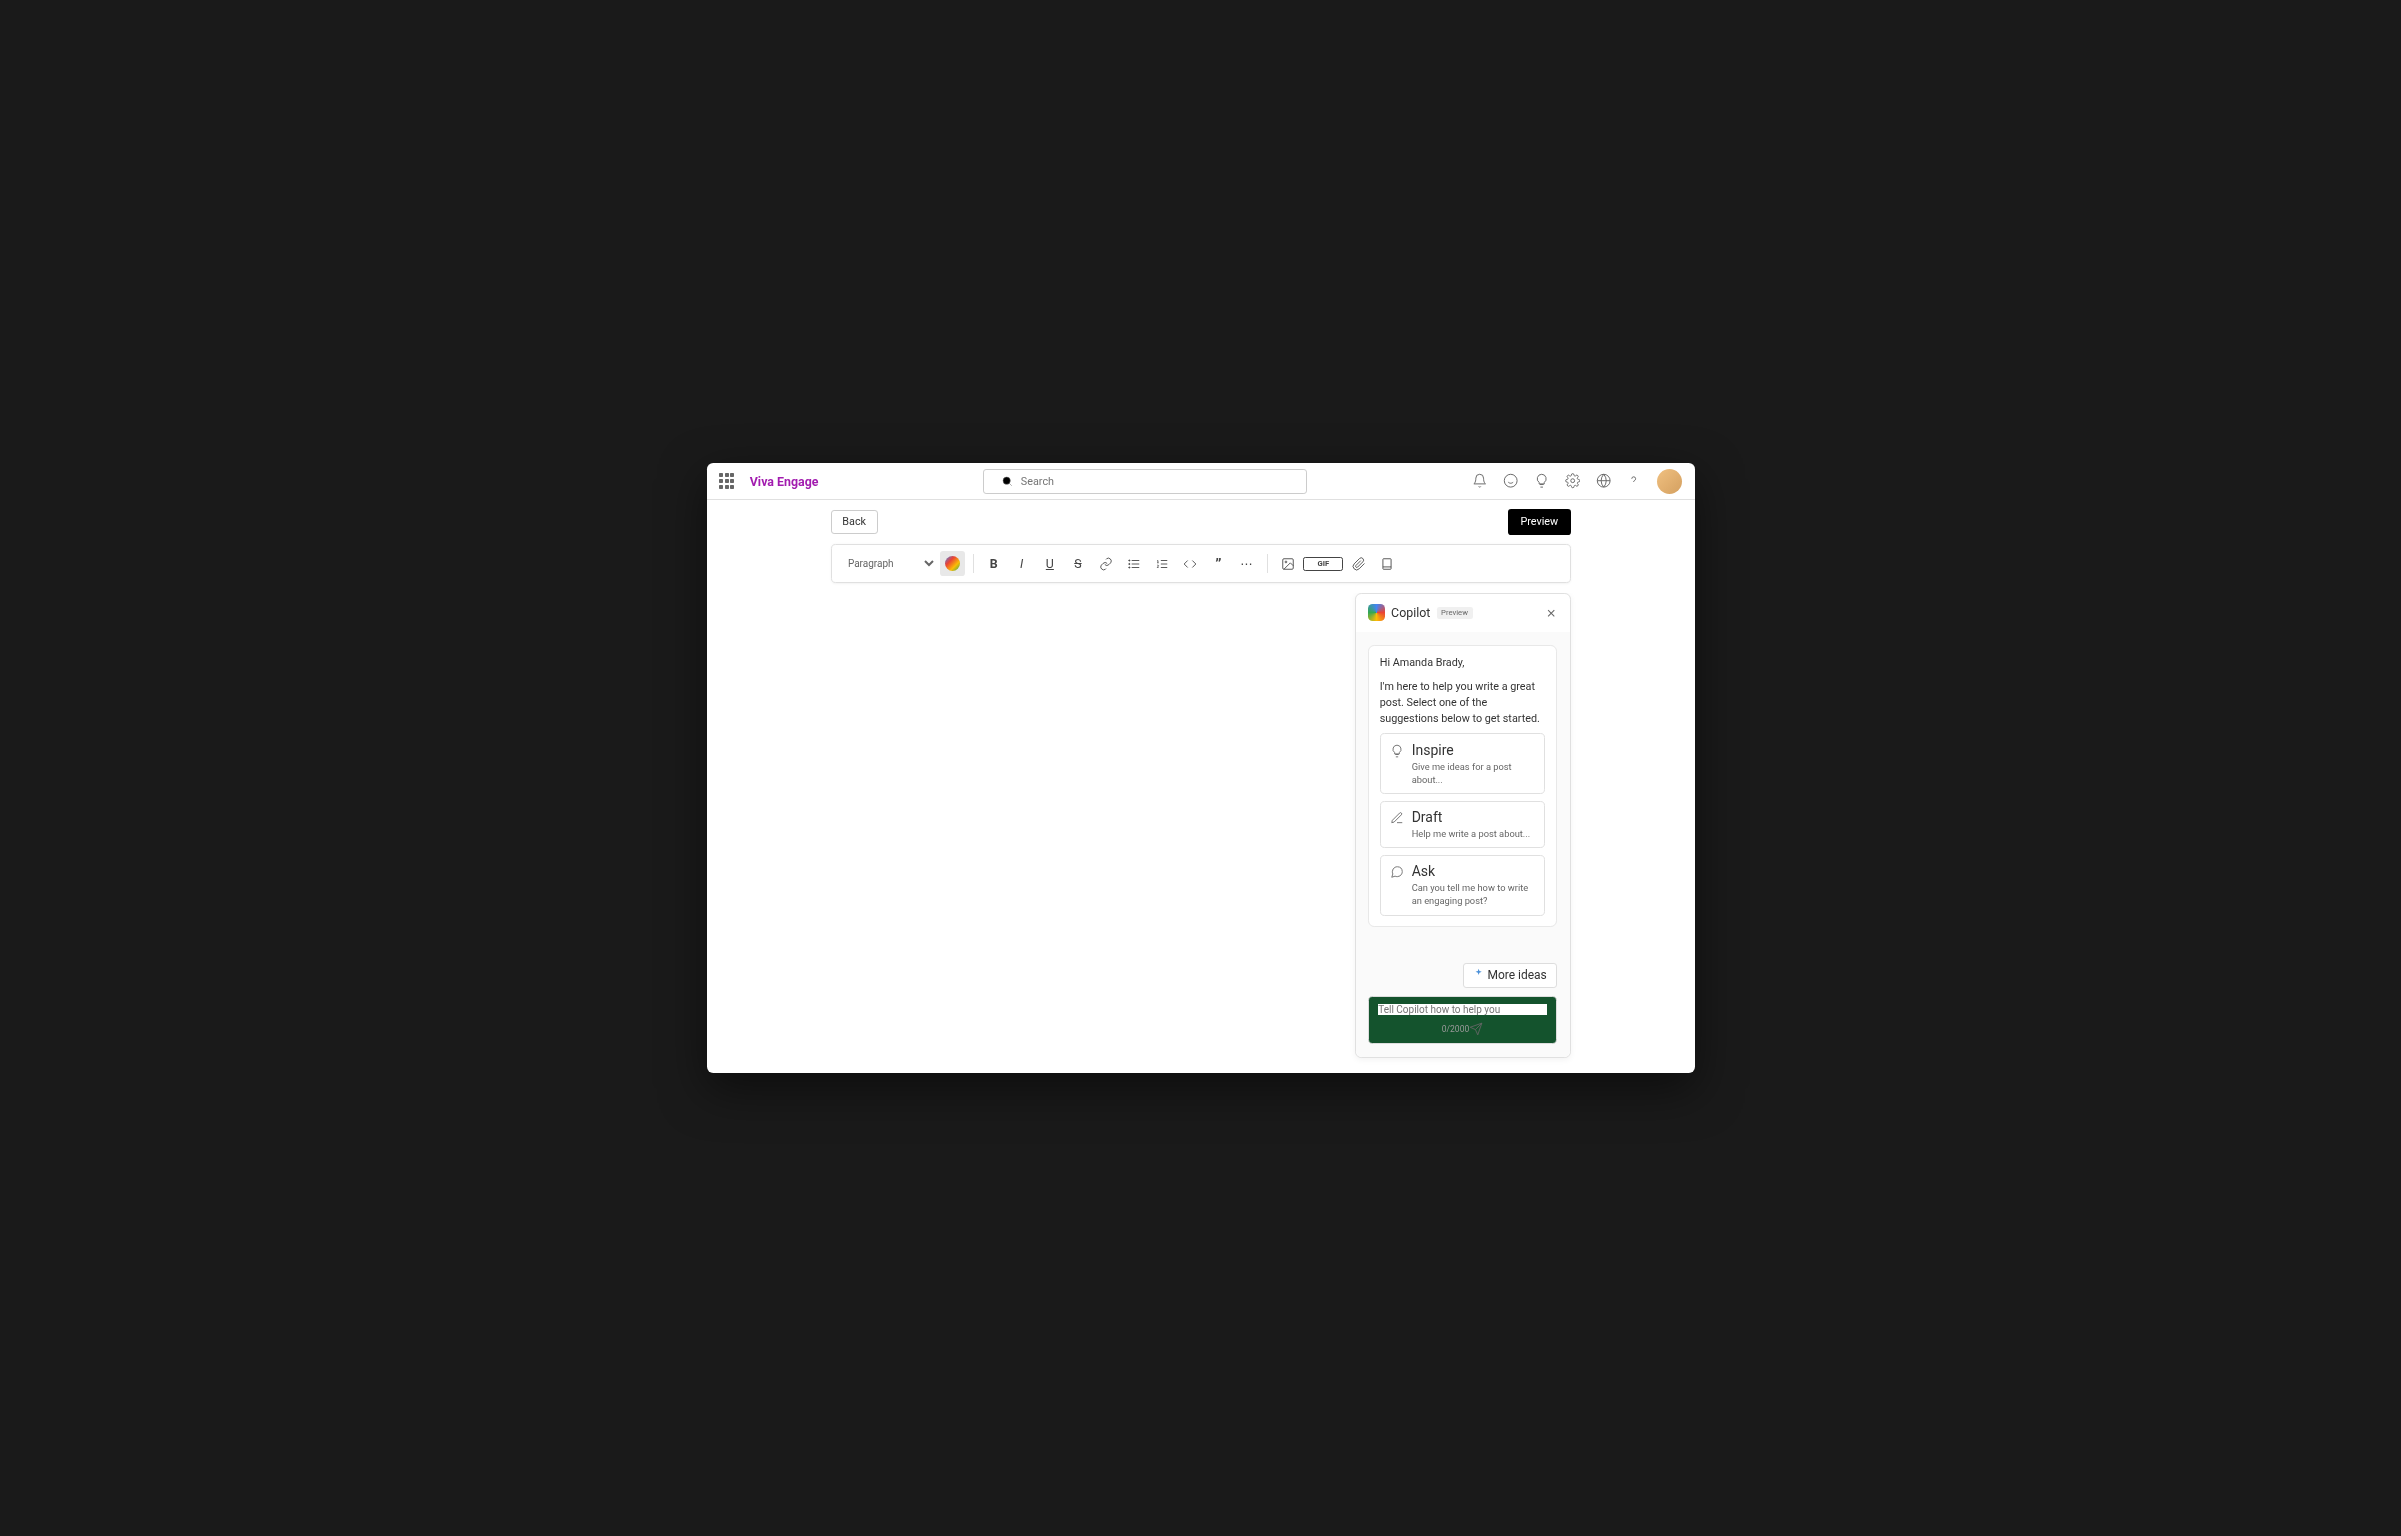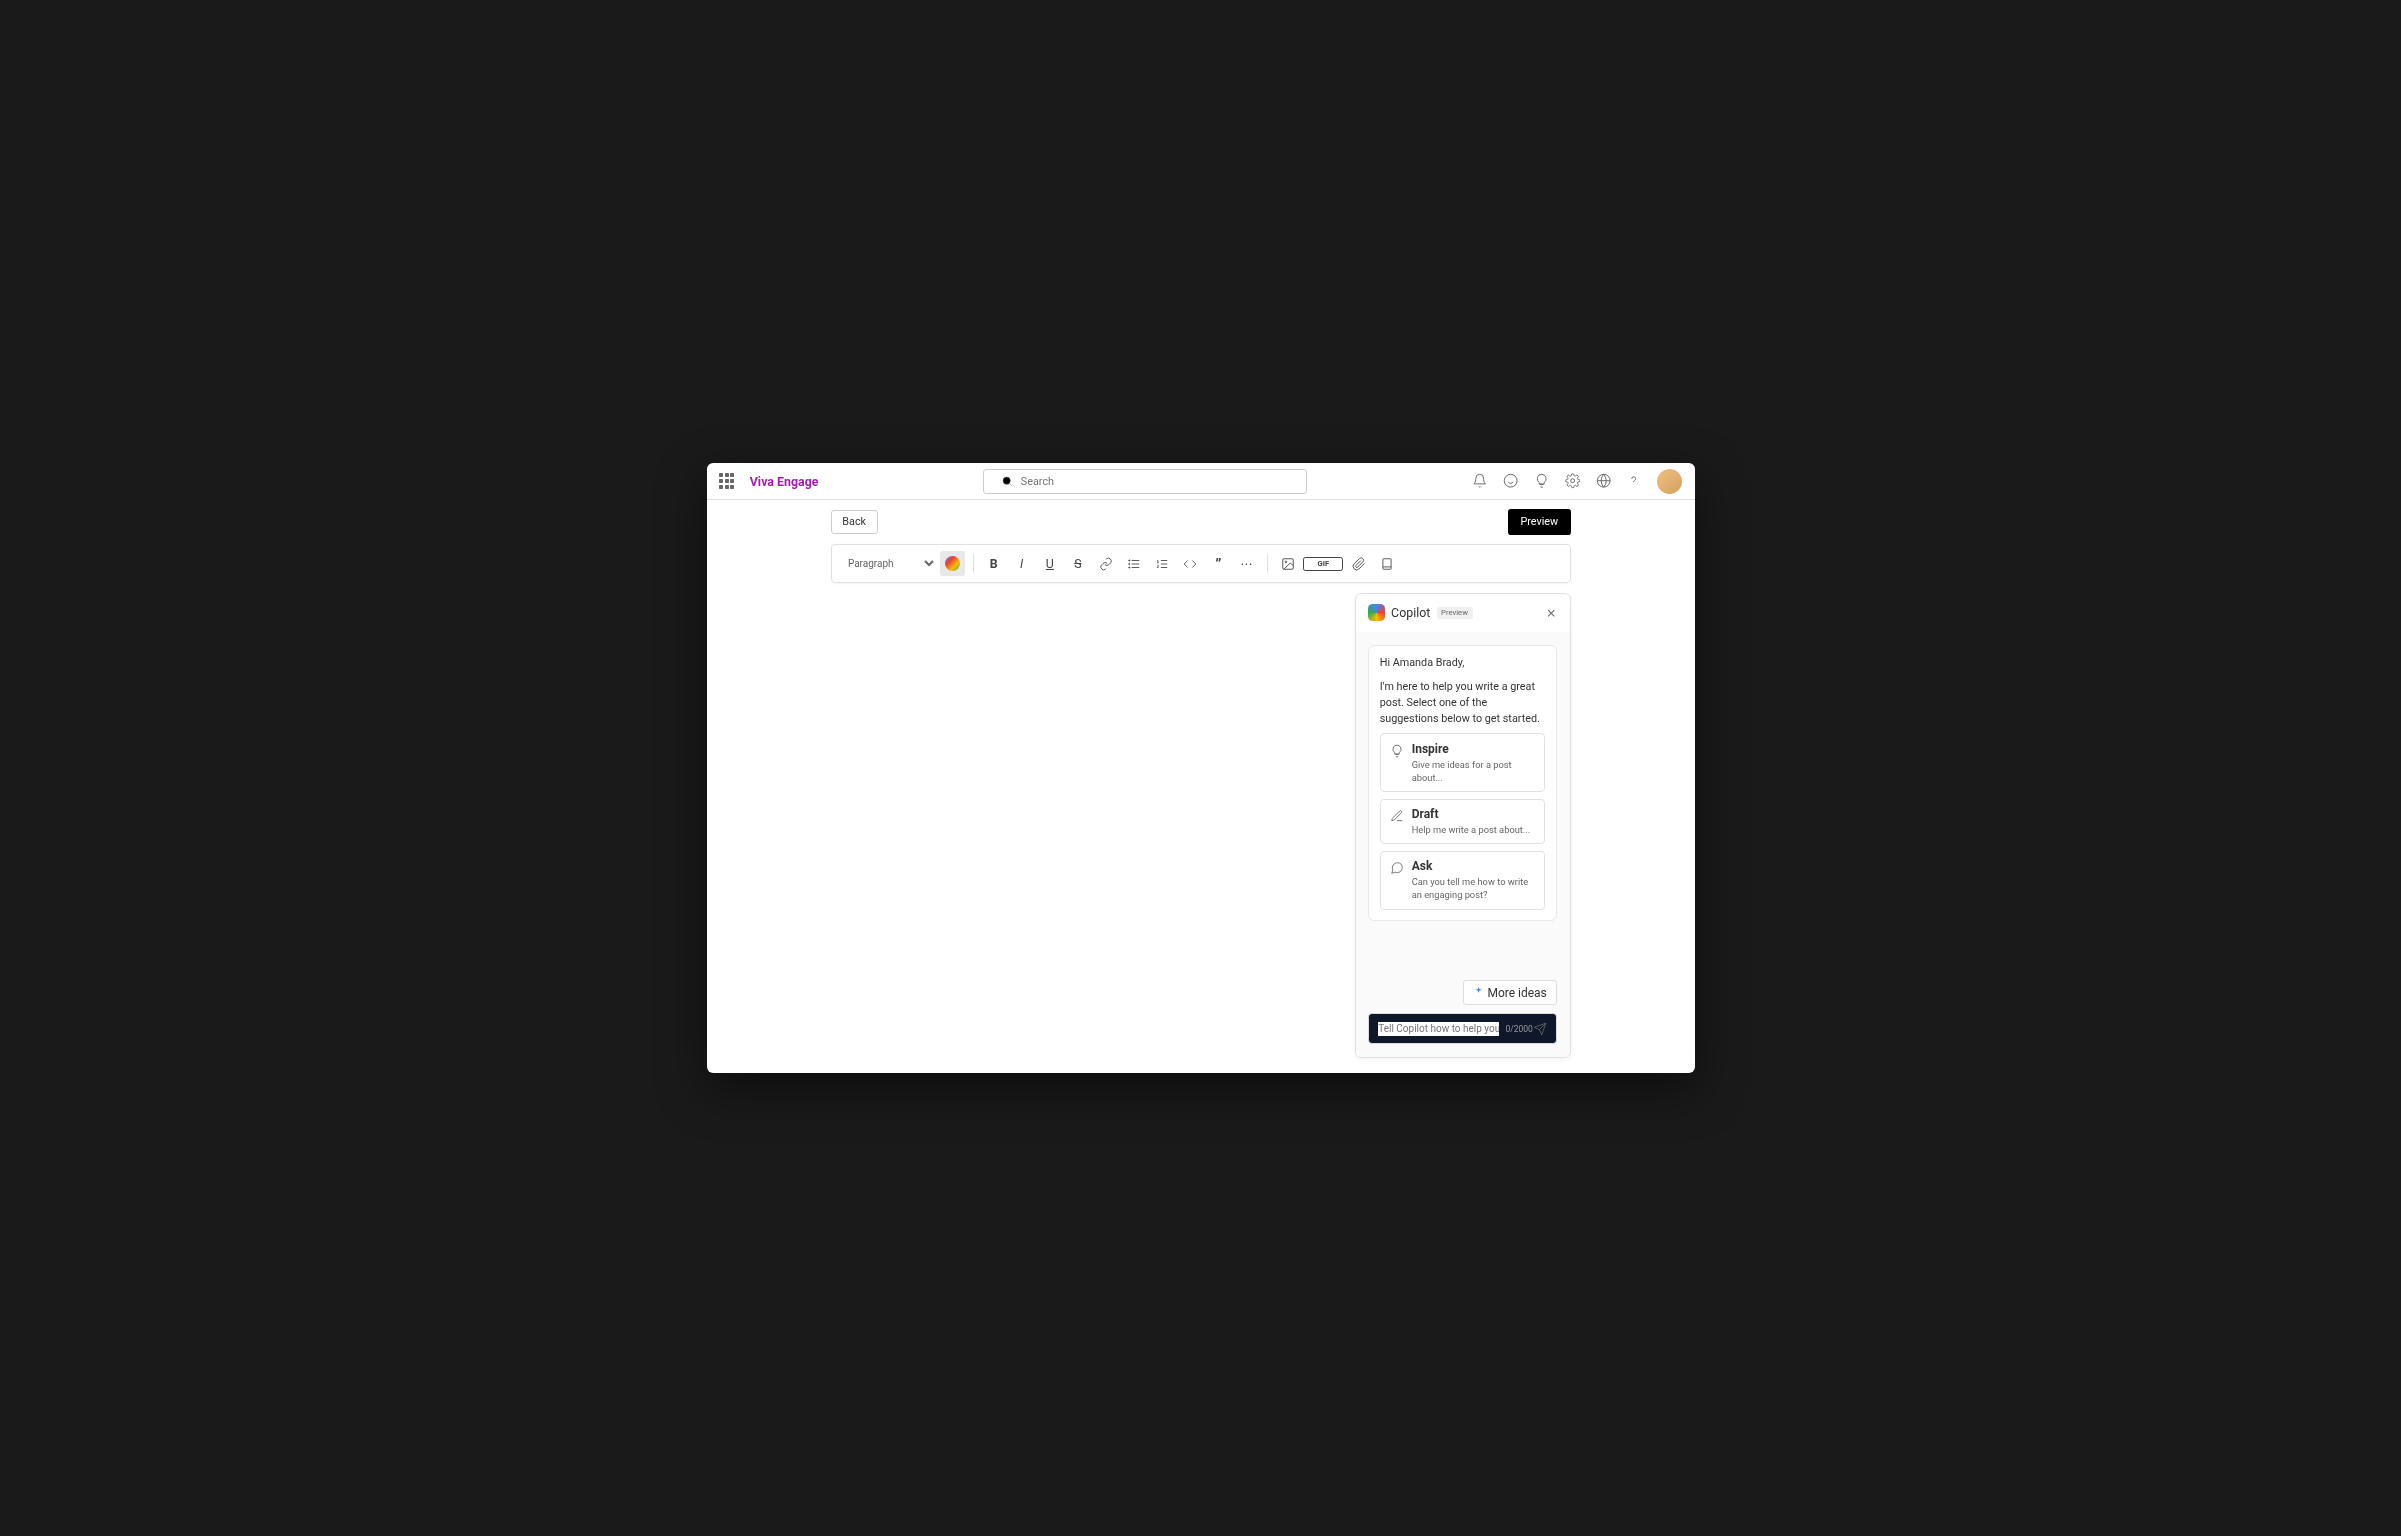--- a/index.html
+++ b/index.html
@@ -43,25 +43,25 @@
 .cp-badge{font-size:7.7px;background:#f0f0f0;padding:1.5px 4.6px;border-radius:2.3px;color:#666}
 .cp-close{margin-left:auto;cursor:pointer;color:#666;width:12.4px;height:12.4px}
 .cp-body{flex:1;padding:12.4px;background:#fafafa;border-radius:0 0 6.2px 6.2px;display:flex;flex-direction:column}
 .cp-card{background:#fff;border:0.8px solid #e8e8e8;border-radius:6.2px;padding:10.8px;margin-bottom:9.3px}
 .cp-greet{font-size:10.8px;color:#333;margin-bottom:9.3px}
 .cp-msg{font-size:10.8px;color:#333;line-height:1.5}
 .cp-sug{background:#fff;border:0.8px solid #e0e0e0;border-radius:4.6px;padding:7.7px 9.3px;margin-top:6.2px;cursor:pointer;display:flex;gap:7.7px;align-items:flex-start}
 .cp-sug-icon{width:14px;height:14px;flex-shrink:0;margin-top:1.5px}
 .cp-sug-icon svg{width:14px;height:14px;stroke:#666;fill:none;stroke-width:1.5}
 .cp-sug-txt{flex:1}
-.cp-sug-title{font-size:12px;font-weight:700;color:#333;margin-bottom:1.5px}
+.cp-sug-title{font-size:14px;font-weight:400;color:#333;margin-bottom:1.5px}
 .cp-sug-desc{font-size:9.3px;color:#666;line-height:1.4}
 .cp-more{margin-top:auto;margin-left:auto;display:flex;align-items:flex-start;gap:4.6px;padding:4.6px 9.3px;background:#fff;border:0.8px solid #ddd;border-radius:3.1px;font-size:12px;cursor:pointer;color:#333;margin-bottom:7.7px}
 .cp-more svg{width:9.3px;height:9.3px;fill:#4a90d9}
-.cp-input{background:#0f172a;border:0.8px solid #ddd;border-radius:4.6px;padding:7.7px 9.3px;display:flex;flex-direction:row;gap:6.2px}
+.cp-input{background:#14532d;border:0.8px solid #ddd;border-radius:4.6px;padding:7.7px 9.3px;display:flex;flex-direction:column;gap:6.2px}
 .cp-input input{border:none;outline:none;font-size:10px;color:#333;width:100%}
 .cp-input-row{display:flex;align-items:center;justify-content:center}
 .cp-count{font-size:8.5px;color:#999}
 .cp-send{cursor:pointer;width:14px;height:14px}
 .cp-send svg{width:14px;height:14px;stroke:#666;fill:none;stroke-width:1.5}
 </style>
 </head>
 <body>
 
 <div class="window">

